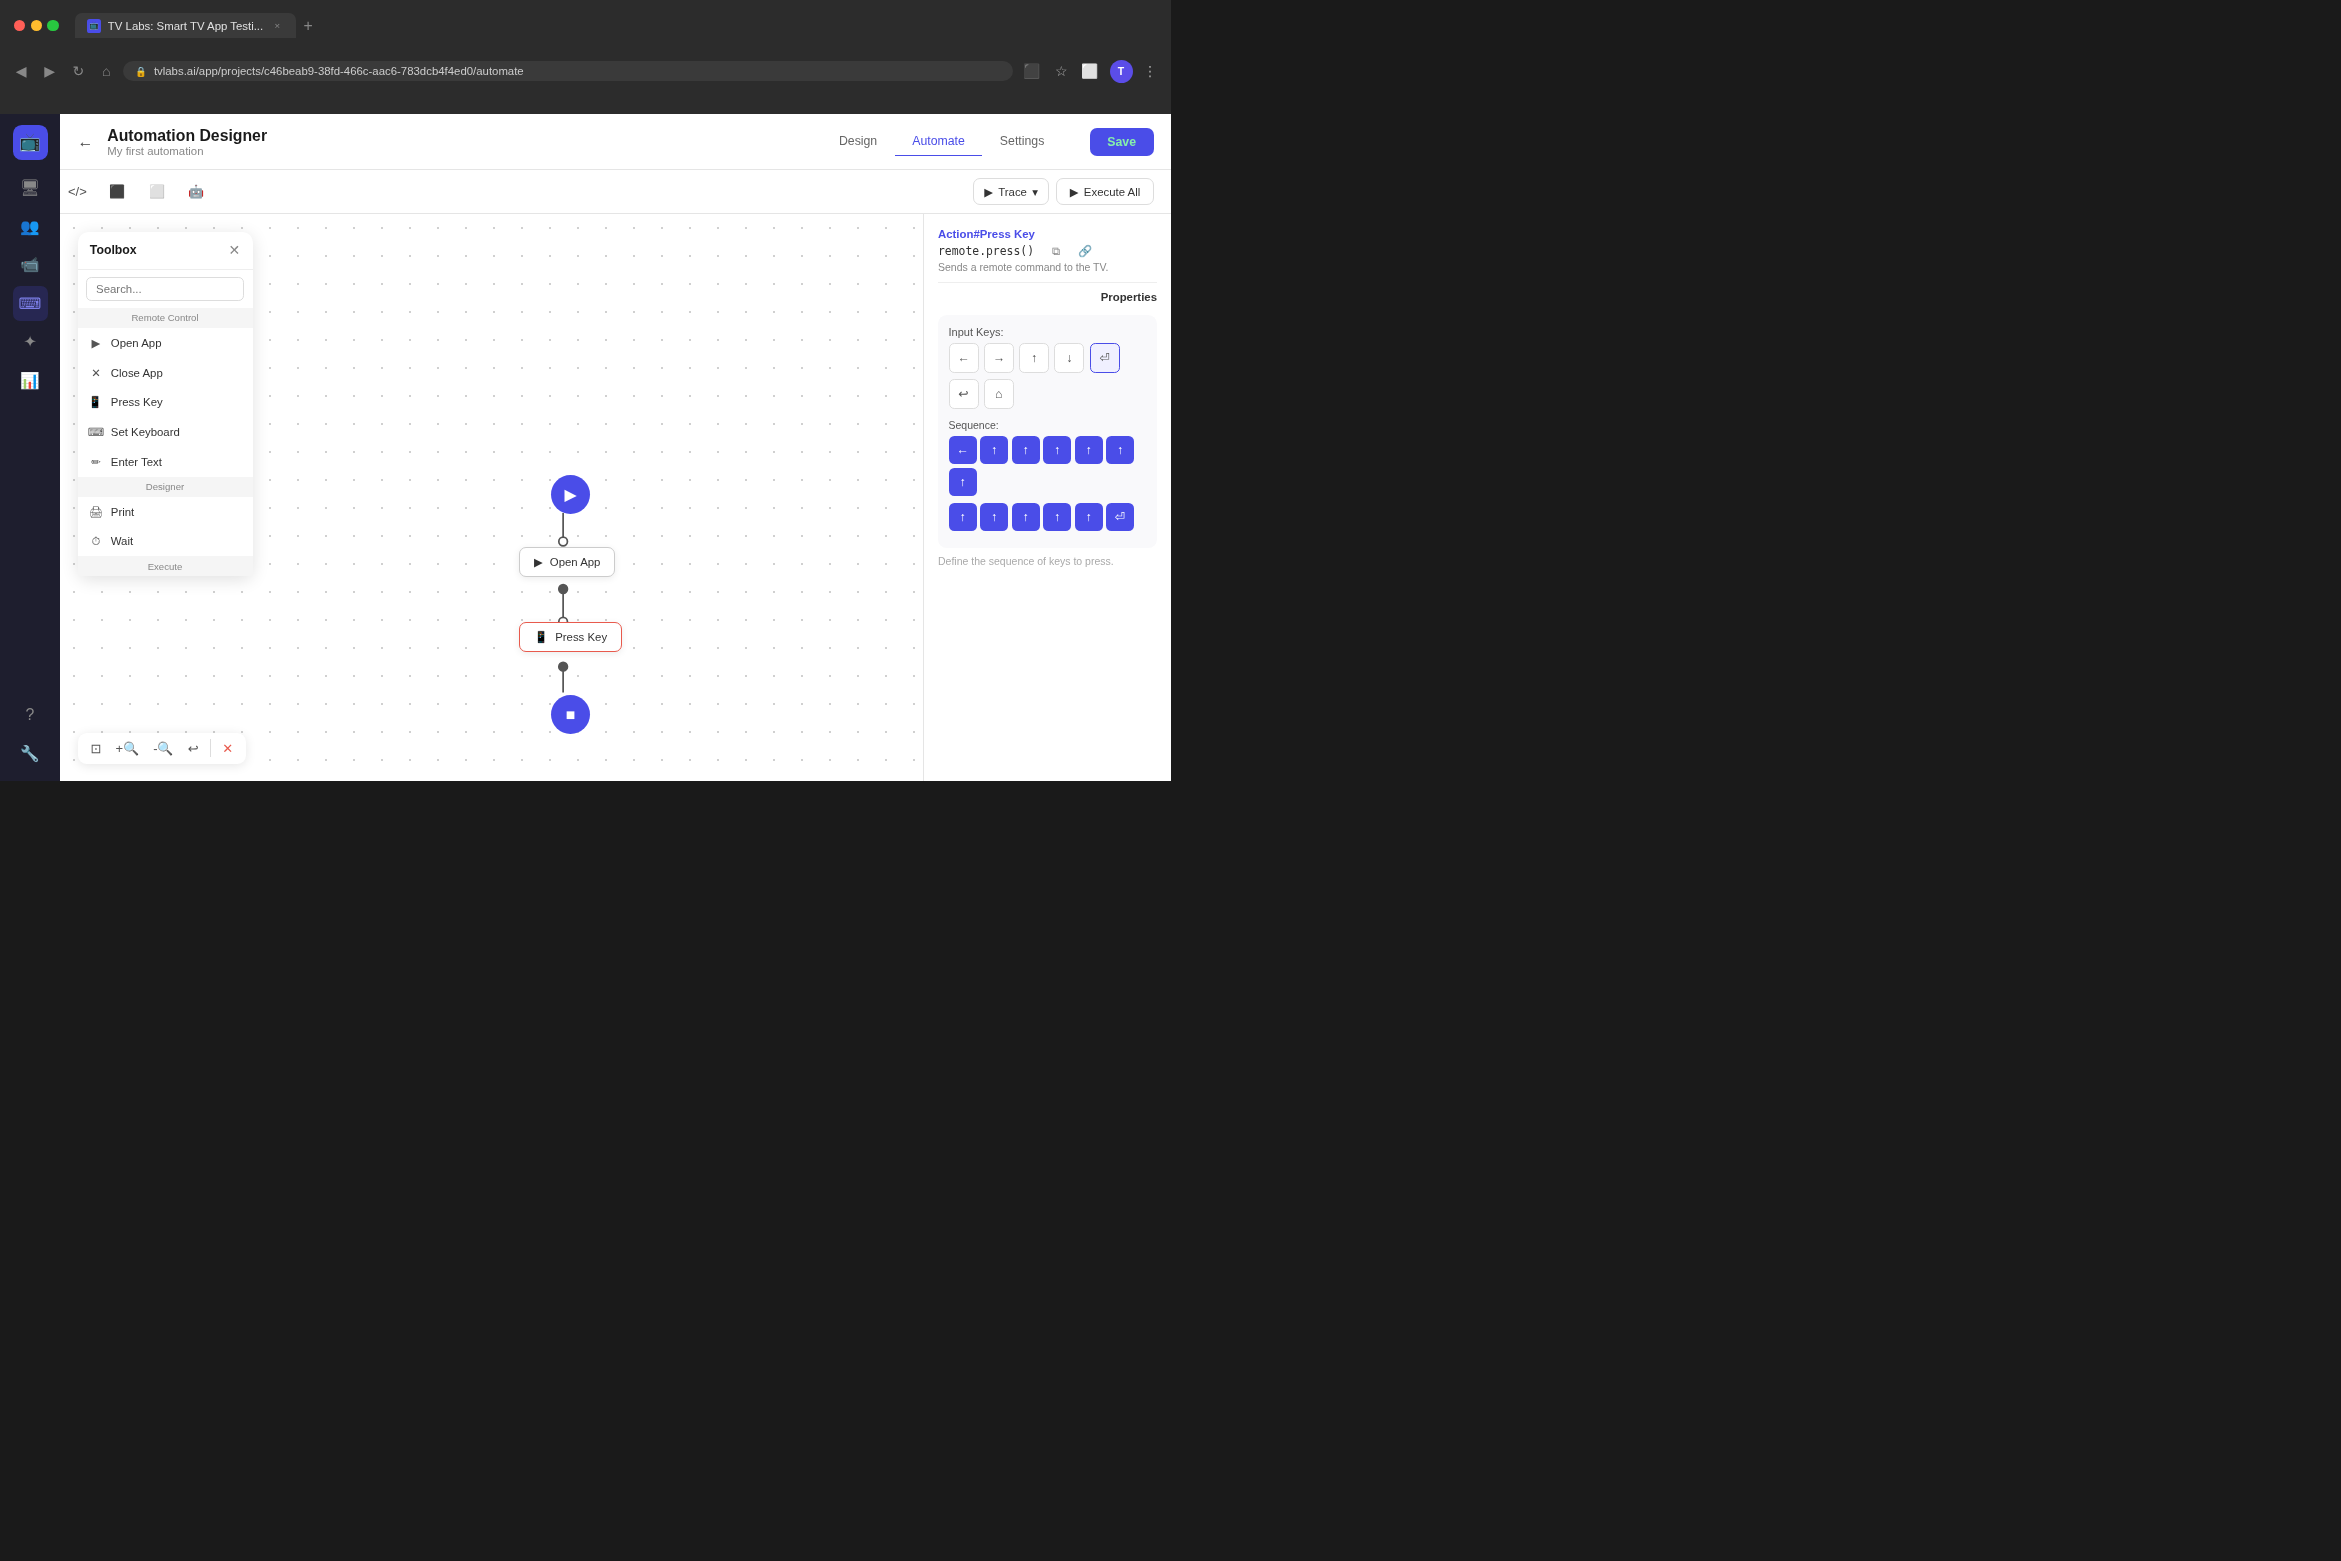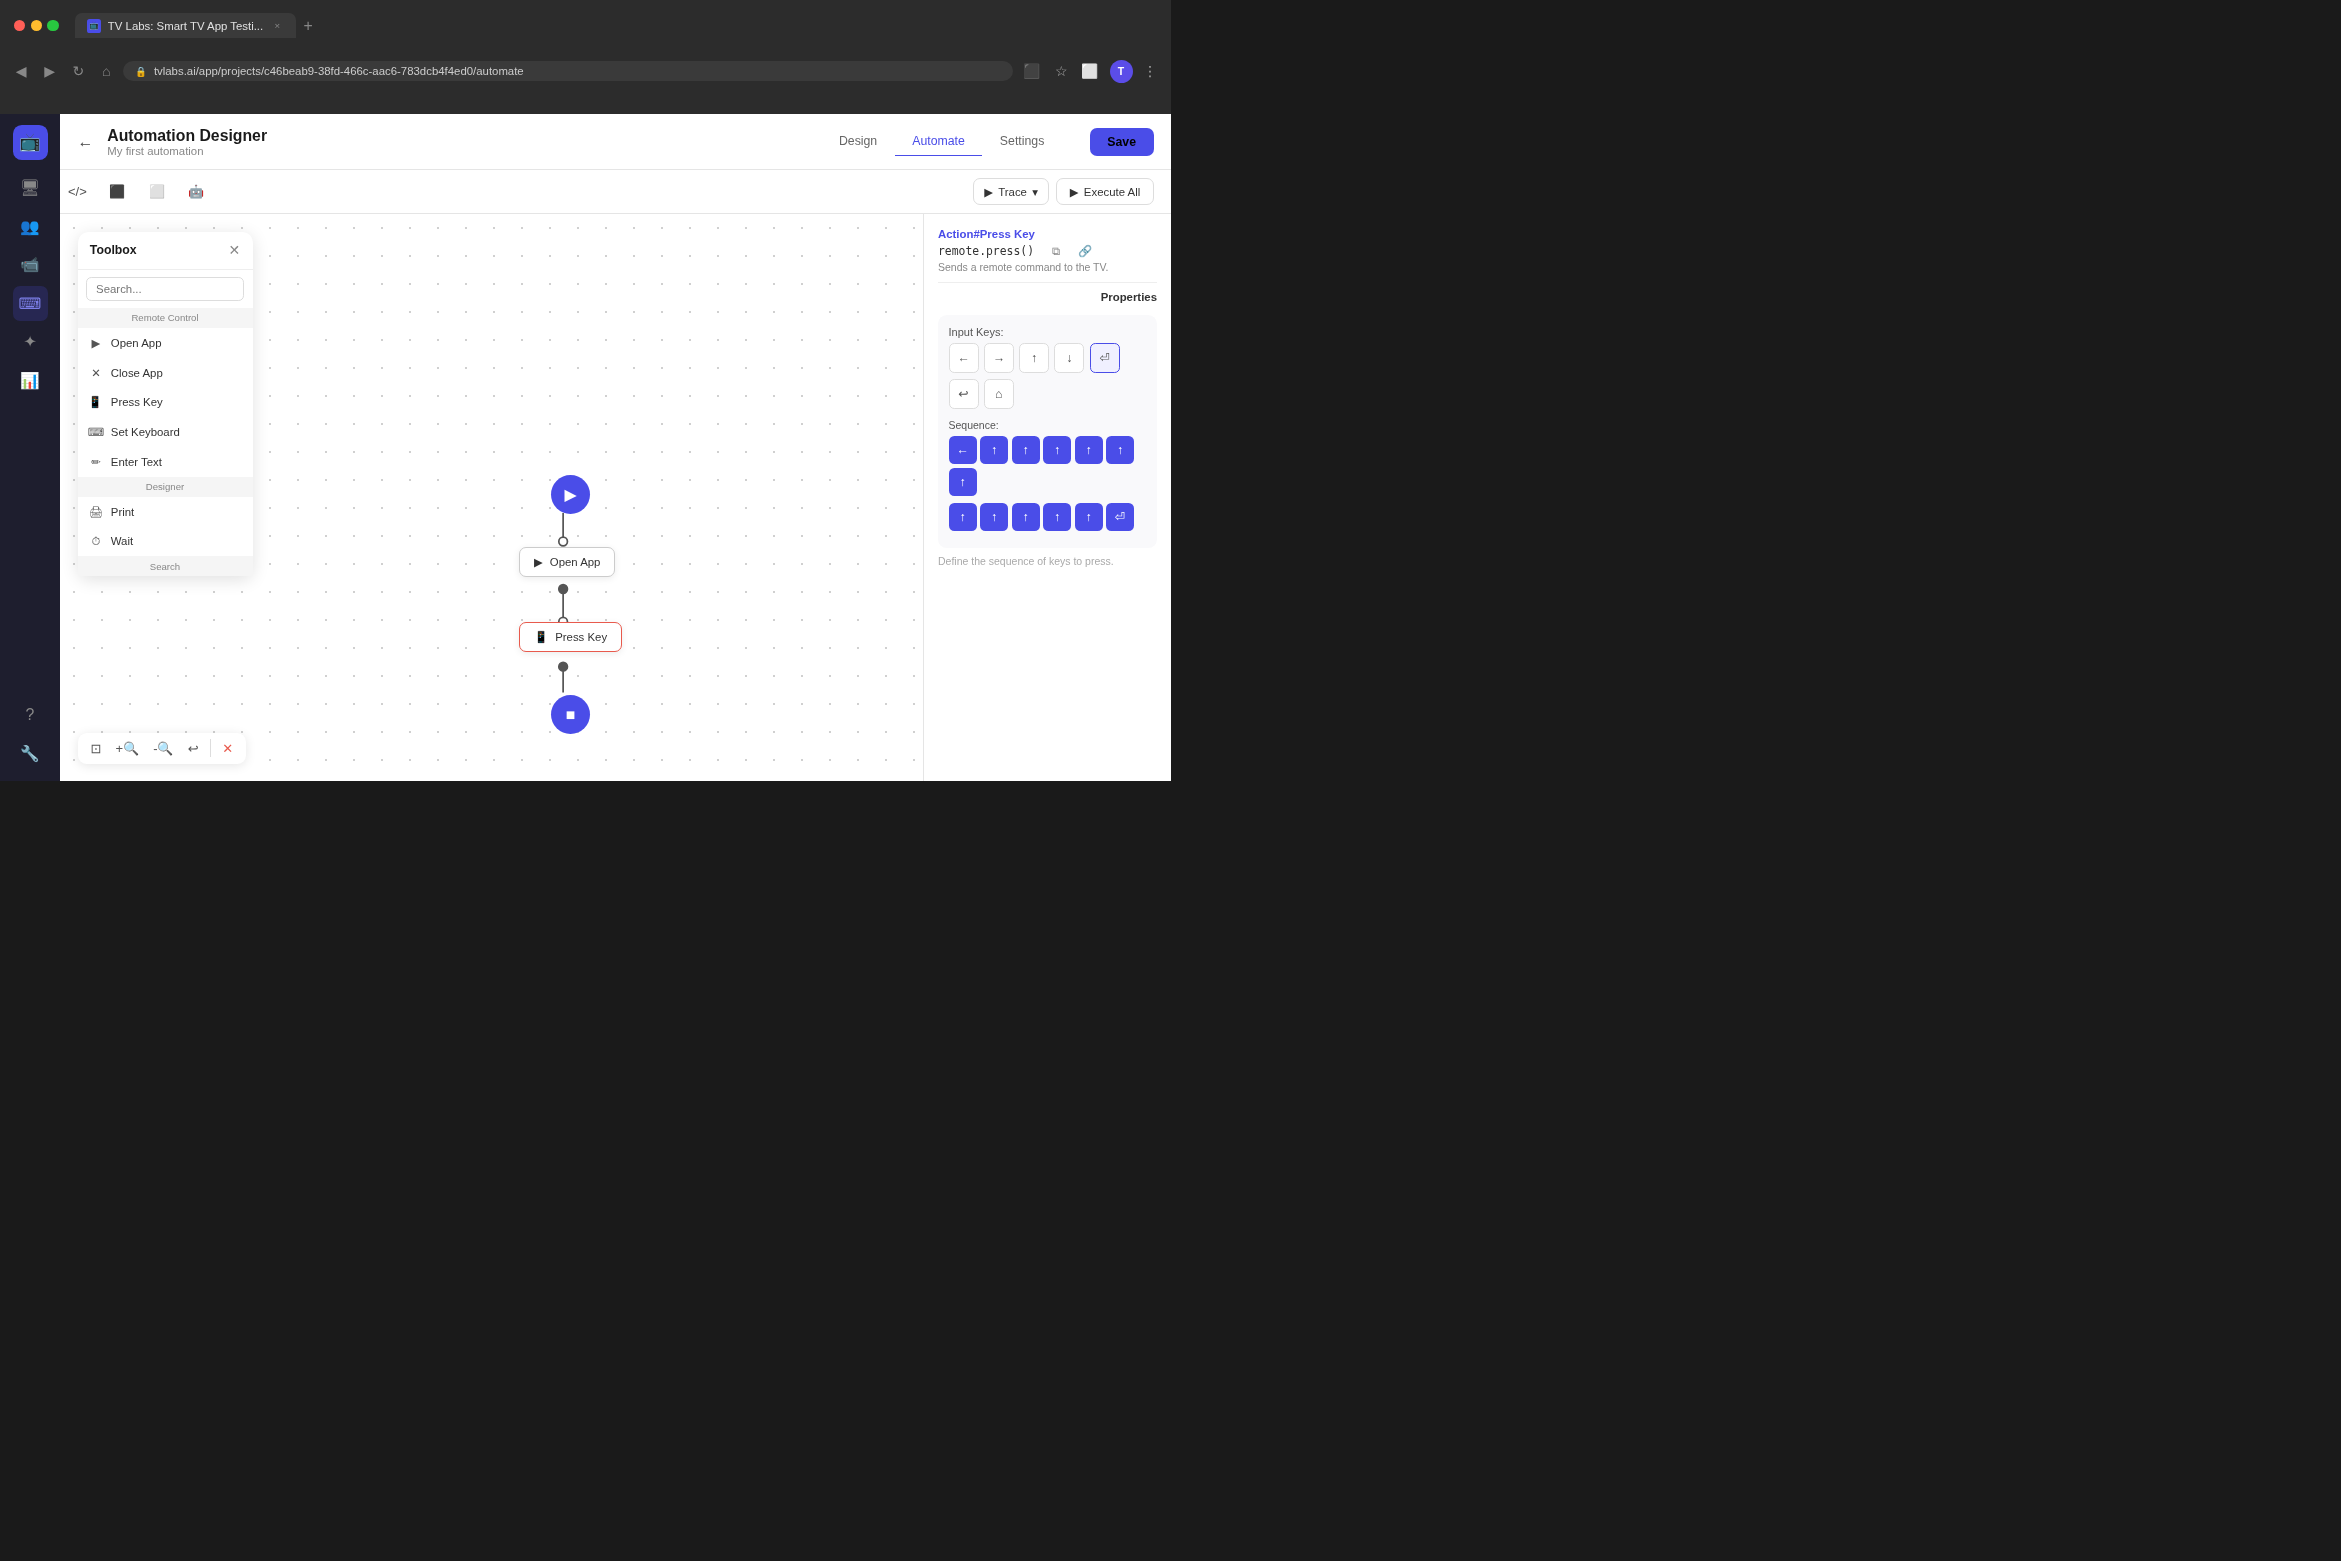--- a/index.html
+++ b/index.html
@@ -41,21 +41,21 @@
 
     
     .header { height: 56px; display: flex; align-items: center; padding: 0 17.5px; border-bottom: 0.9px solid #e5e5e5; gap: 14px; background: #fff; }
     .back-btn { background: none; border: none; cursor: pointer; color: #444; font-size: 15.8px; }
     .header-title-group { flex-direction: column; }
     .header-title { font-size: 15.8px; font-weight: 600; color: #1a1a1a; }
     .header-subtitle { font-size: 11.4px; color: #888; }
     .header-tabs { display: flex; gap: 0; margin-left: auto; }
     .header-tab { padding: 7px 17.5px; font-size: 12.3px; color: #666; cursor: pointer; border-bottom: 1.8px solid transparent; }
     .header-tab.active { color: #4a4de8; border-bottom: 1.8px solid #4a4de8; }
-    .save-btn { background: #4a4de8; color: #000000; border: none; border-radius: 7px; padding: 7px 17.5px; font-size: 12.3px; font-weight: 600; cursor: pointer; margin-left: 14px; }
+    .save-btn { background: #4a4de8; color: #86efac; border: none; border-radius: 7px; padding: 7px 17.5px; font-size: 12.3px; font-weight: 600; cursor: pointer; margin-left: 14px; }
 
     
     .toolbar { height: 44px; display: flex; align-items: center; justify-content: center; border-bottom: 0.9px solid #e5e5e5; gap: 7px; background: #fff; }
     .toolbar-btn { background: none; border: 0.9px solid transparent; border-radius: 5.3px; padding: 4.4px 7px; cursor: pointer; color: #555; font-size: 13px; display: flex; align-items: center; gap: 3.5px; }
     .toolbar-right { margin-left: auto; margin-right: 17.5px; display: flex; gap: 7px; }
     .trace-btn { background: white; border: 0.9px solid #ddd; border-radius: 7px; padding: 5.3px 10.5px; font-size: 11.4px; cursor: pointer; display: flex; align-items: center; gap: 5.3px; color: #333; }
     .execute-btn { background: white; border: 0.9px solid #ddd; border-radius: 7px; padding: 5.3px 12.3px; font-size: 11.4px; cursor: pointer; display: flex; align-items: center; gap: 5.3px; color: #333; }
 
     
     .work-area { flex: 1; display: flex; }
@@ -234,21 +234,21 @@
           </div>
           <div class="toolbox-section-label">Designer</div>
           <div class="toolbox-item">
             <span class="toolbox-item-icon">🖨</span>
             <span>Print</span>
           </div>
           <div class="toolbox-item">
             <span class="toolbox-item-icon">⏱</span>
             <span>Wait</span>
           </div>
-          <div class="toolbox-section-label">Search</div>
+          <div class="toolbox-section-label">Execute</div>
         </div>
 
         <div class="canvas-nodes">
 
           <svg style="position:absolute;top:0;left:0;width:100%;height:100%;pointer-events:none;" viewBox="0 0 1000 648" width="875" height="567">
 
             <line x1="583" y1="342" x2="583" y2="380" stroke="#555" stroke-width="2"></line>
             <circle cx="583" cy="375" r="5" fill="white" stroke="#555" stroke-width="2"></circle>
 
             <line x1="583" y1="430" x2="583" y2="468" stroke="#555" stroke-width="2"></line>

